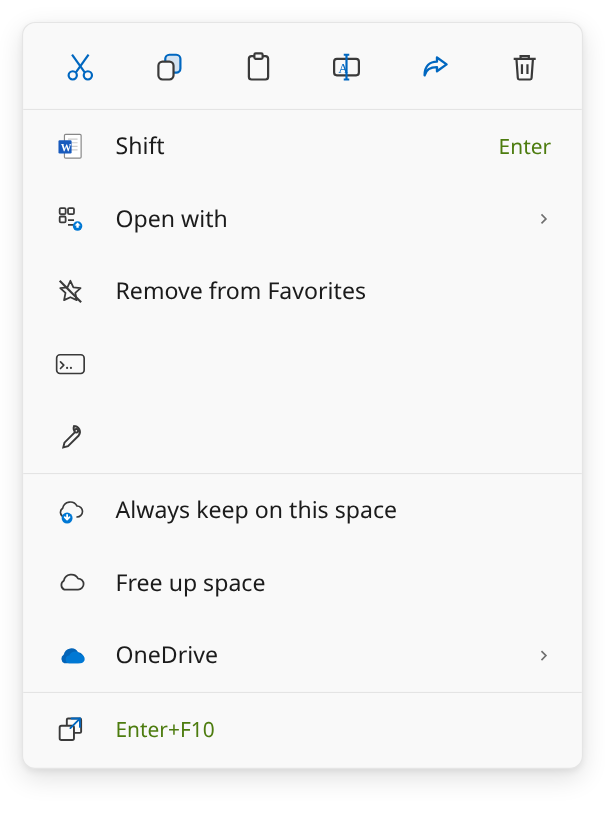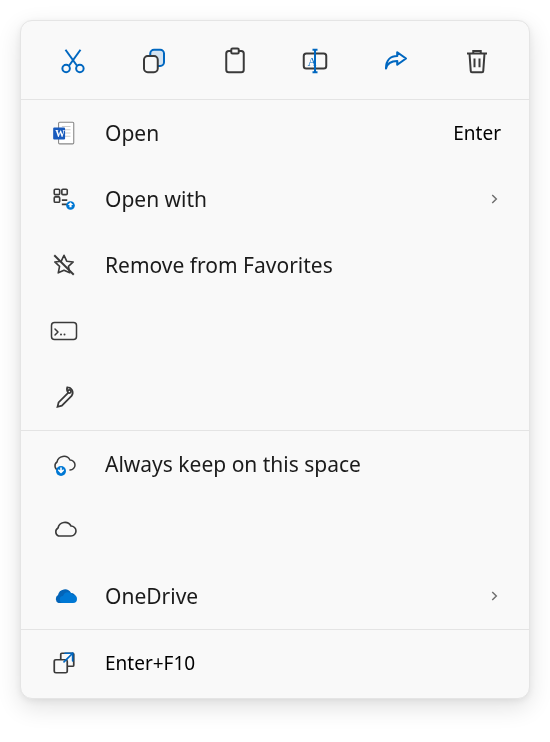--- a/index.html
+++ b/index.html
@@ -53,21 +53,21 @@
     width: 30px;
     height: 30px;
     margin-right: 26px;
     flex: 0 0 30px;
     display: flex;
     align-items: center;
     justify-content: center;
   }
   .menu-label { flex: 1; }
   .menu-shortcut {
-    color: #000000;
+    color: #4d7c0f;
     font-size: 19px;
   }
   .chevron {
     color: #6f6f6f;
     font-size: 20px;
   }
   svg { display: block; }
 </style>
 </head>
 <body>
@@ -137,21 +137,21 @@
       <svg width="26" height="26" viewBox="0 0 24 24">
         <rect x="7" y="2" width="14" height="20" rx="1" fill="#fff" stroke="#888" stroke-width="1"></rect>
         <line x1="10" y1="6" x2="18" y2="6" stroke="#ccc"></line>
           <line x1="10" y1="9" x2="18" y2="9" stroke="#ccc"></line>
         <line x1="10" y1="12" x2="18" y2="12" stroke="#ccc"></line>
           <line x1="10" y1="15" x2="18" y2="15" stroke="#ccc"></line>
         <rect x="2" y="7" width="11" height="11" rx="1" fill="#185abd"></rect>
         <text x="4" y="16" font-size="9" fill="#fff" font-weight="bold" font-family="Segoe UI">W</text>
       </svg>
     </span>
-    <span class="menu-label">Open</span>
+    <span class="menu-label">Shift</span>
     <span class="menu-shortcut">Enter</span>
   </div>
 
   <div class="menu-item">
     <span class="menu-icon">
       <svg width="26" height="26" viewBox="0 0 24 24" fill="none">
         <rect x="3" y="3" width="5" height="5" rx="1" stroke="#3a3a3a" stroke-width="1.5"></rect>
         <rect x="10" y="3" width="5" height="5" rx="1" stroke="#3a3a3a" stroke-width="1.5"></rect>
         <rect x="3" y="10" width="5" height="5" rx="1" stroke="#3a3a3a" stroke-width="1.5"></rect>
         <path d="M10 13 h5 M10 17 h5" stroke="#3a3a3a" stroke-width="1.5"></path>
@@ -209,20 +209,21 @@
     </span>
     <span class="menu-label">Always keep on this space</span>
   </div>
 
   <div class="menu-item">
     <span class="menu-icon">
       <svg width="28" height="22" viewBox="0 0 28 20" fill="none" stroke="#3a3a3a" stroke-width="1.6">
         <path d="M21 16 a5 5 0 0 0 0 -10 a7 7 0 0 0 -13 2 a4.5 4.5 0 0 0 0.5 8 z" stroke-linejoin="round"></path>
       </svg>
     </span>
+    <span class="menu-label">Free up space</span>
   </div>
 
   <div class="menu-item">
     <span class="menu-icon">
       <svg width="28" height="20" viewBox="0 0 28 18">
         <path d="M21 16 a5 5 0 0 0 0 -10 a7 7 0 0 0 -13 2 a4.5 4.5 0 0 0 0.5 8 z" fill="#0364b8"></path>
         <path d="M23 16 a4 4 0 0 0 0 -8 a5.5 5.5 0 0 0 -10 1 a3.5 3.5 0 0 0 0.5 7 z" fill="#0078d4"></path>
       </svg>
     </span>
     <span class="menu-label">OneDrive</span>

